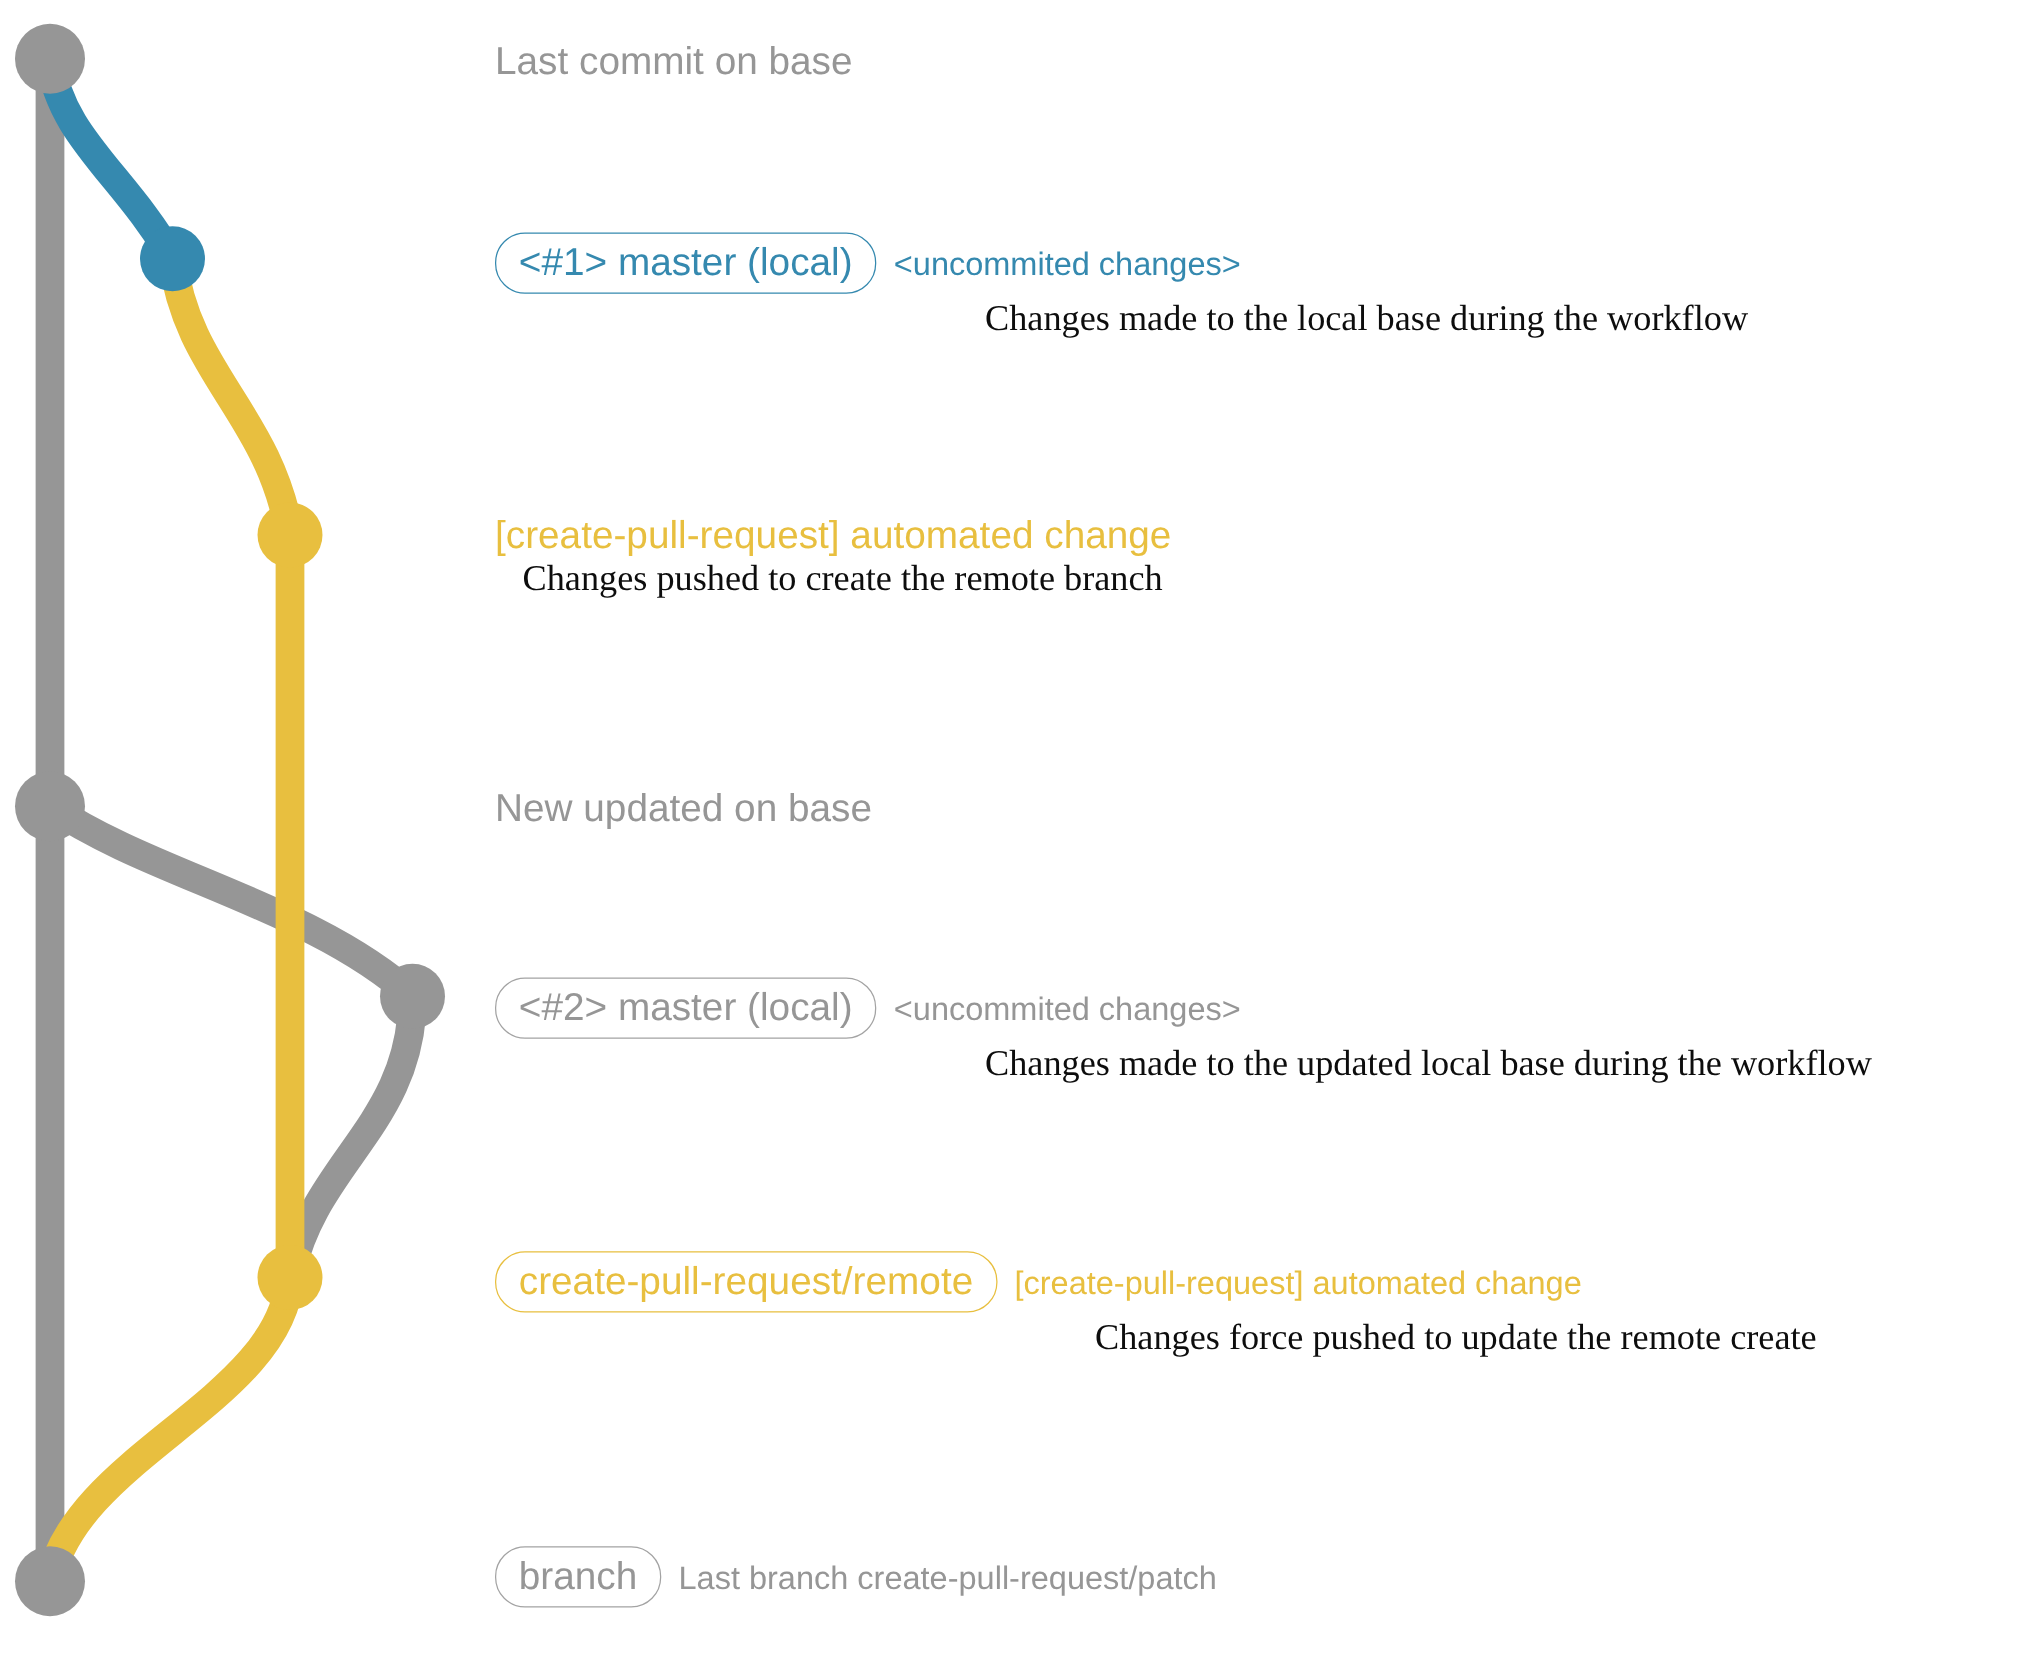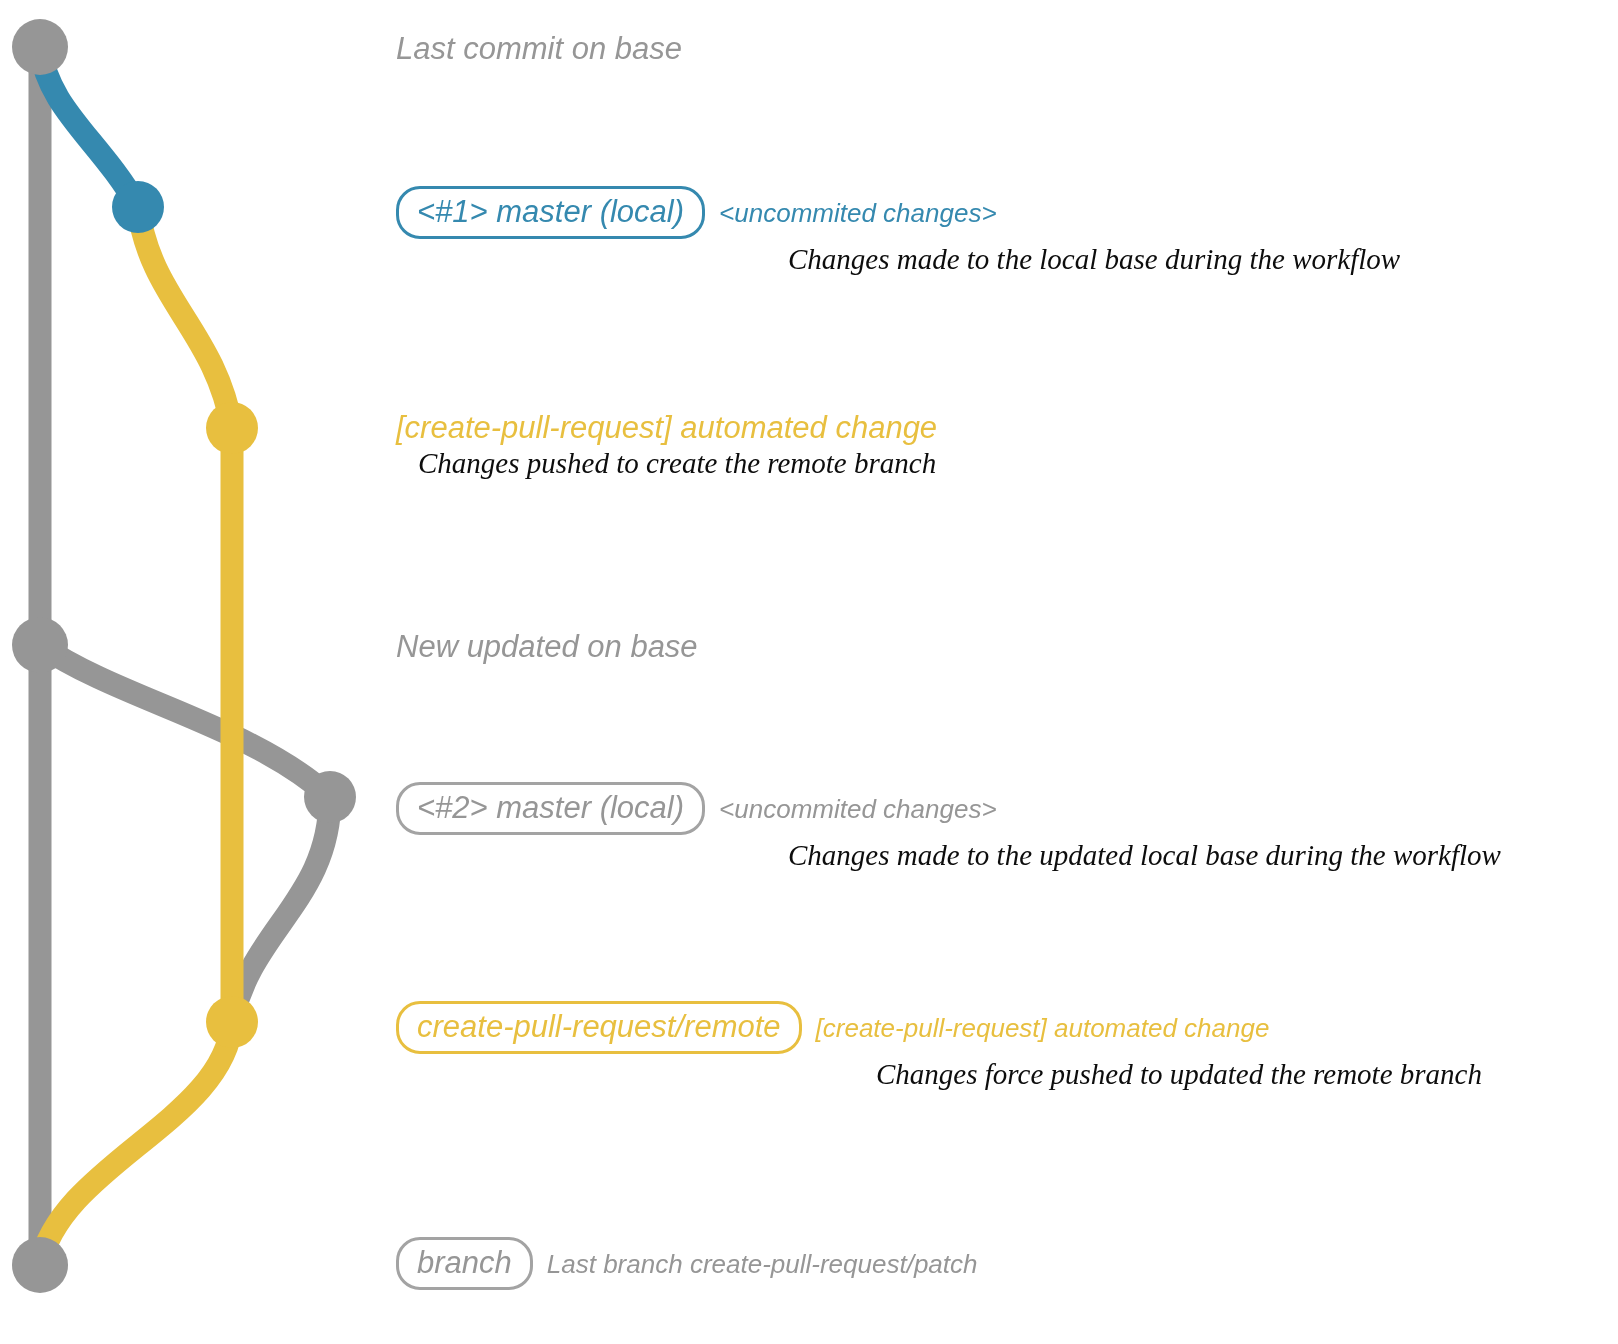--- a/index.html
+++ b/index.html
@@ -29,37 +29,36 @@
     display: block;
   }
 
   
   #annotations {
     position: absolute;
     left: 0;
     top: 0;
     width: 1500px;
     height: 1344px;
-    font-style: italic;
   }
   .anno-row {
     position: absolute;
     left: 396px;
     right: 0;
   }
   .row-main {
     display: flex;
     align-items: center;
     white-space: nowrap;
   }
 
   
   .badge {
     display: inline-block;
-    border: 3px solid #a3a3a3;
+    border: 1px solid #a3a3a3;
     border-radius: 24px;
     color: #969696;
     padding: 7px 18px 9px 18px;
     font-size: 31px;
     line-height: 1.0;
     background: transparent;
     letter-spacing: 0px;
   }
   .badge.blue {
     border-color: #3589af;
@@ -171,21 +170,21 @@
       <span class="subject grey">&lt;uncommited changes&gt;</span>
     </div>
     <div class="desc i3">Changes made to the updated local base during the workflow</div>
   </div>
 
   <div class="anno-row with-badge" style="top:1001px;">
     <div class="row-main">
       <span class="badge yellow">create-pull-request/remote</span>
       <span class="subject yellow">[create-pull-request] automated change</span>
     </div>
-    <div class="desc i4">Changes force pushed to updated the remote branch</div>
+    <div class="desc i4">Changes force pushed to update the remote create</div>
   </div>
 
   <div class="anno-row with-badge" style="top:1237px;">
     <div class="row-main">
       <span class="badge">branch</span>
       <span class="subject grey">Last branch create-pull-request/patch</span>
     </div>
   </div>
 
 </div>

